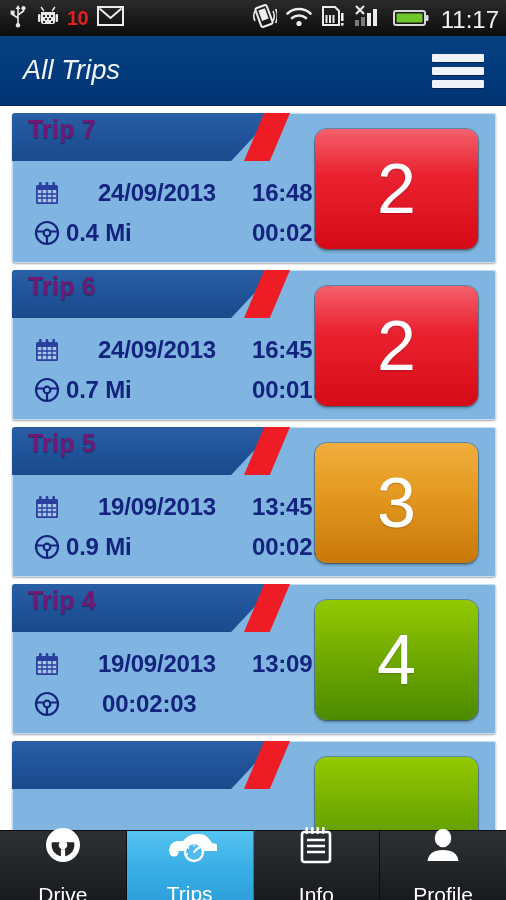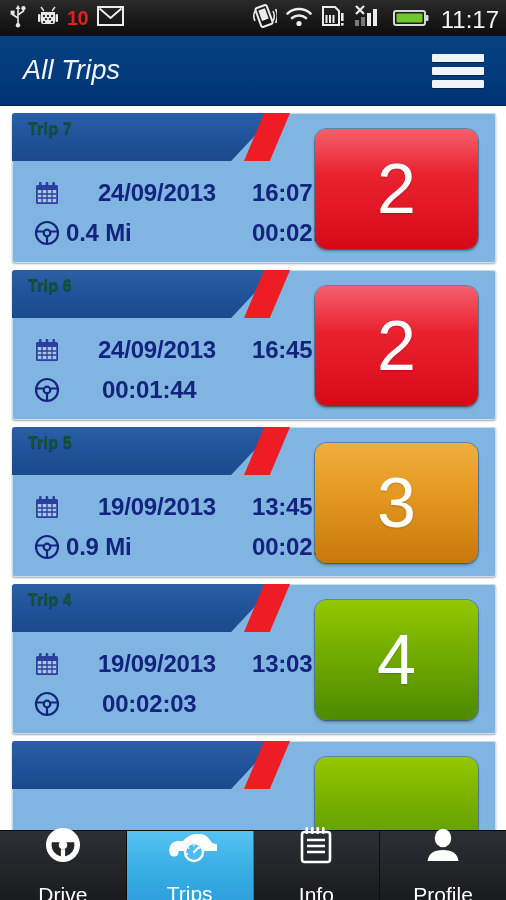--- a/index.html
+++ b/index.html
@@ -71,21 +71,21 @@
   }
   
   .head-red{
     position:absolute; top:0; left:232px; height:48px; width:46px;
     background:#ee1c25;
     clip-path: polygon(44% 0, 100% 0, 56% 100%, 0 100%);
   }
   .head-title{
     position:absolute; top:0; left:16px; height:32px;
     display:flex; align-items:center;
-    color:#14532d; font-size:16px; font-weight:bold; letter-spacing:0.2px;
+    color:#701a75; font-size:25px; font-weight:bold; letter-spacing:0.2px;
     text-shadow:0 1px 1px rgba(0,0,0,0.4);
     z-index:3;
   }
   .card-body{
     position:absolute; top:48px; left:0; width:100%; height:102px;
   }
   .row{
     position:absolute; left:22px; display:flex; align-items:center;
     color:#14247e; font-size:24px; font-weight:bold; letter-spacing:-0.2px;
   }
@@ -263,21 +263,21 @@
               </g>
               <g fill="#2b3f9e">
                 <rect x="5" y="2" width="2.6" height="5" rx="1"></rect>
                 <rect x="11.7" y="2" width="2.6" height="5" rx="1"></rect>
                 <rect x="18.4" y="2" width="2.6" height="5" rx="1"></rect>
               </g>
             </svg>
           </span>
           <span class="val">24/09/2013</span>
           <span class="sep"></span>
-          <span>16:07</span>
+          <span>16:48</span>
         </div>
         <div class="row r2">
           <span class="ico">
             <svg width="26" height="26" viewBox="0 0 26 26">
               <circle cx="13" cy="13" r="11" fill="none" stroke="#14247e" stroke-width="2.2"></circle>
               <circle cx="13" cy="13" r="3.3" fill="none" stroke="#14247e" stroke-width="2.2"></circle>
               <path d="M2.4 11.5 H9.8 M16.2 11.5 H23.6 M13 16.3 V23.7" stroke="#14247e" stroke-width="2.2" fill="none"></path>
             </svg>
           </span>
           <span class="val">0.4 Mi</span>
@@ -316,20 +316,21 @@
           <span>16:45</span>
         </div>
         <div class="row r2">
           <span class="ico">
             <svg width="26" height="26" viewBox="0 0 26 26">
               <circle cx="13" cy="13" r="11" fill="none" stroke="#14247e" stroke-width="2.2"></circle>
               <circle cx="13" cy="13" r="3.3" fill="none" stroke="#14247e" stroke-width="2.2"></circle>
               <path d="M2.4 11.5 H9.8 M16.2 11.5 H23.6 M13 16.3 V23.7" stroke="#14247e" stroke-width="2.2" fill="none"></path>
             </svg>
           </span>
+          <span class="val">0.7 Mi</span>
           <span class="sep"></span>
           <span>00:01:44</span>
         </div>
       </div>
       <div class="badge red">2</div>
     </div>
 
     <div class="card">
       <div class="card-head">
         <div class="head-navy"></div>
@@ -391,21 +392,21 @@
               </g>
               <g fill="#2b3f9e">
                 <rect x="5" y="2" width="2.6" height="5" rx="1"></rect>
                 <rect x="11.7" y="2" width="2.6" height="5" rx="1"></rect>
                 <rect x="18.4" y="2" width="2.6" height="5" rx="1"></rect>
               </g>
             </svg>
           </span>
           <span class="val">19/09/2013</span>
           <span class="sep"></span>
-          <span>13:03</span>
+          <span>13:09</span>
         </div>
         <div class="row r2">
           <span class="ico">
             <svg width="26" height="26" viewBox="0 0 26 26">
               <circle cx="13" cy="13" r="11" fill="none" stroke="#14247e" stroke-width="2.2"></circle>
               <circle cx="13" cy="13" r="3.3" fill="none" stroke="#14247e" stroke-width="2.2"></circle>
               <path d="M2.4 11.5 H9.8 M16.2 11.5 H23.6 M13 16.3 V23.7" stroke="#14247e" stroke-width="2.2" fill="none"></path>
             </svg>
           </span>
           <span class="sep"></span>

